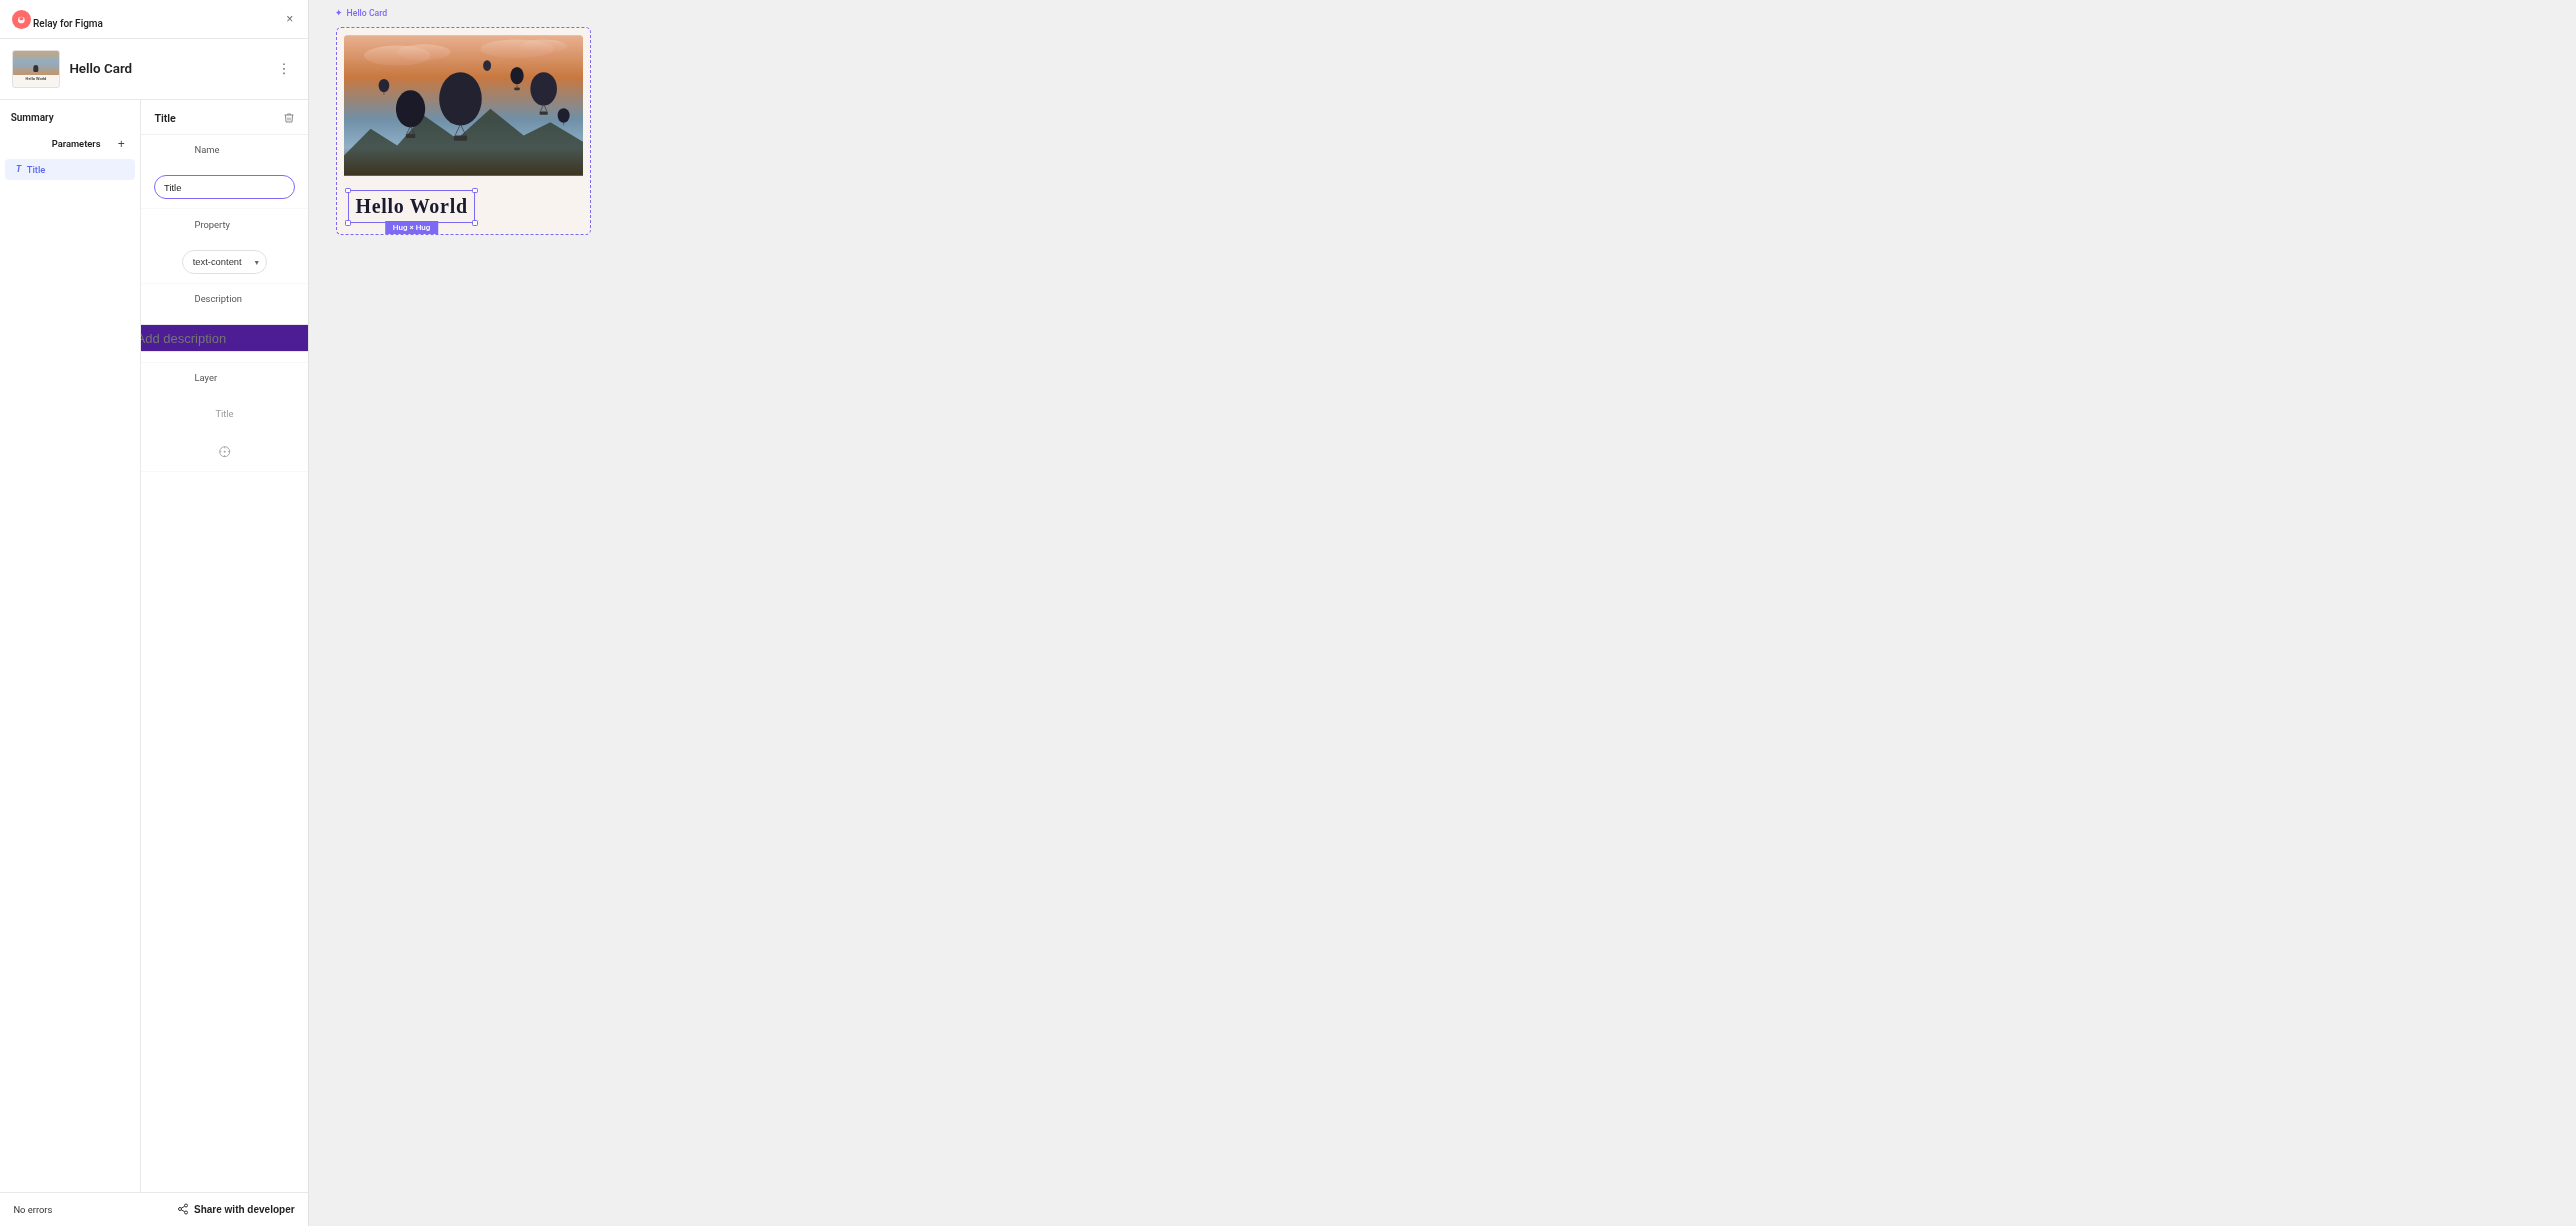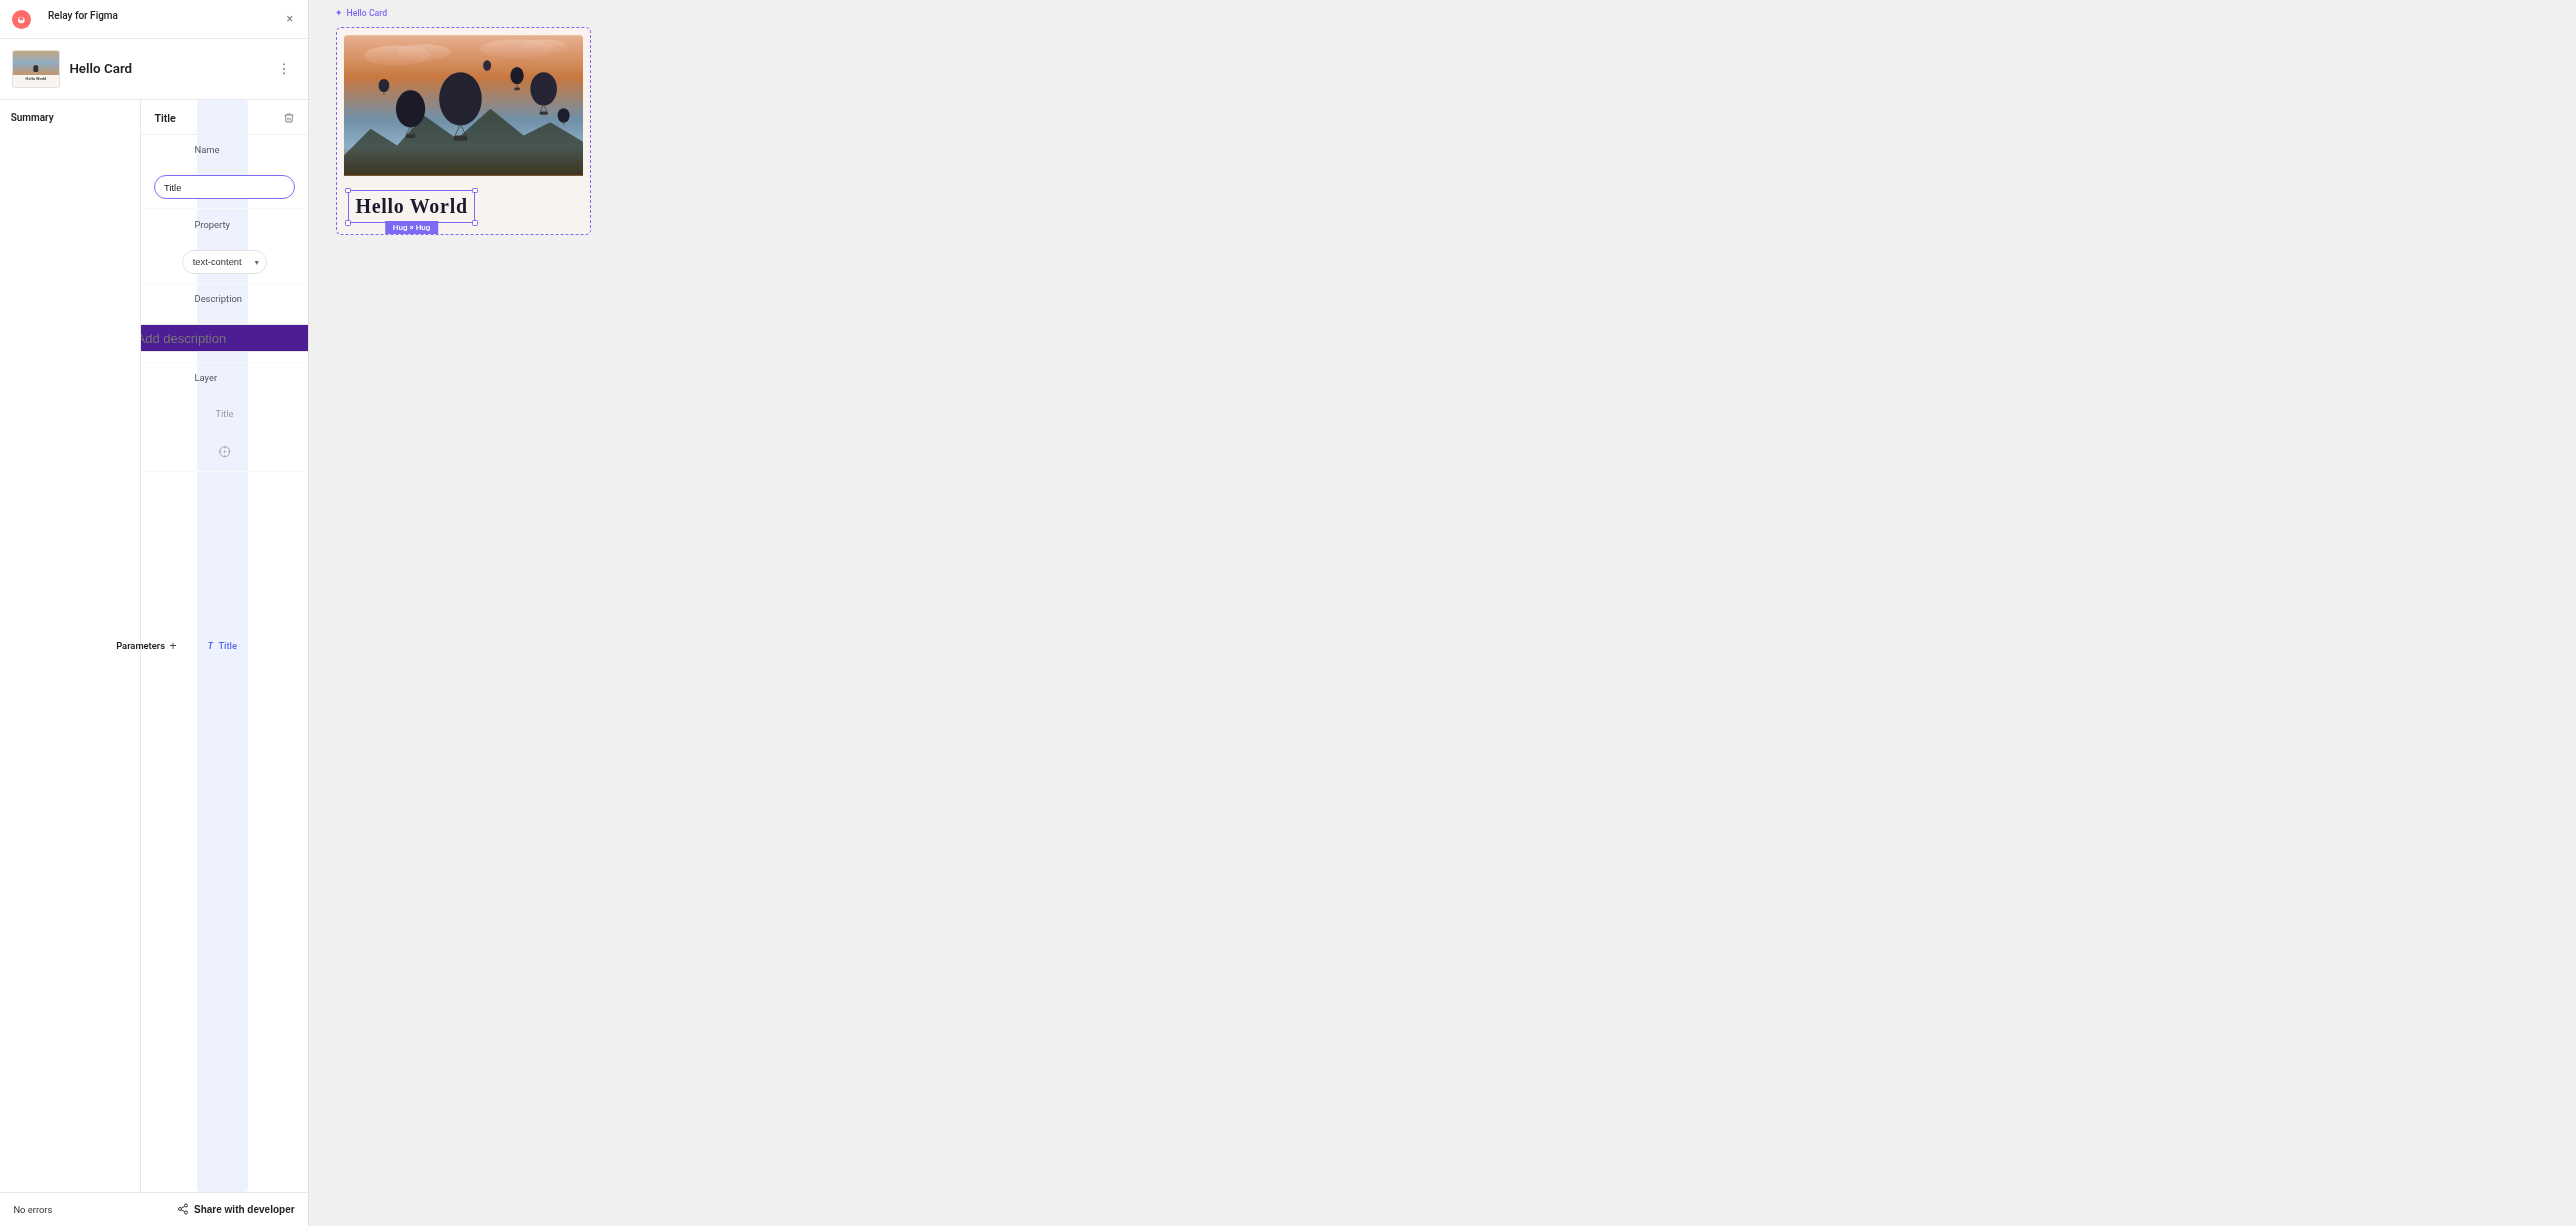--- a/index.html
+++ b/index.html
@@ -27,22 +27,22 @@
     
     .panel-header {
       display: flex;
       align-items: center;
       justify-content: space-between;
       padding: 9.4px 12px;
       border-bottom: 0.7px solid #e8e8e8;
     }
     .panel-header-left {
       display: flex;
-      align-items: flex-start;
-      gap: 17px;
+      align-items: flex-end;
+      gap: 2px;
     }
     .relay-logo {
       width: 19px;
       height: 19px;
       background: #ff6b6b;
       border-radius: 50%;
       display: flex;
       align-items: center;
       justify-content: center;
       color: white;
@@ -130,21 +130,21 @@
       flex: 1;
       overflow: hidden;
     }
 
     
     .params-sidebar {
       width: 141px;
       min-width: 141px;
       border-right: 0.7px solid #e8e8e8;
       display: flex;
-      flex-direction: row;
+      flex-direction: column;
       padding: 0;
     }
     .sidebar-section-title {
       font-size: 10px;
       font-weight: 600;
       color: #222;
       padding: 12px 10.7px 6.7px;
     }
     .sidebar-section-params {
       display: flex;

